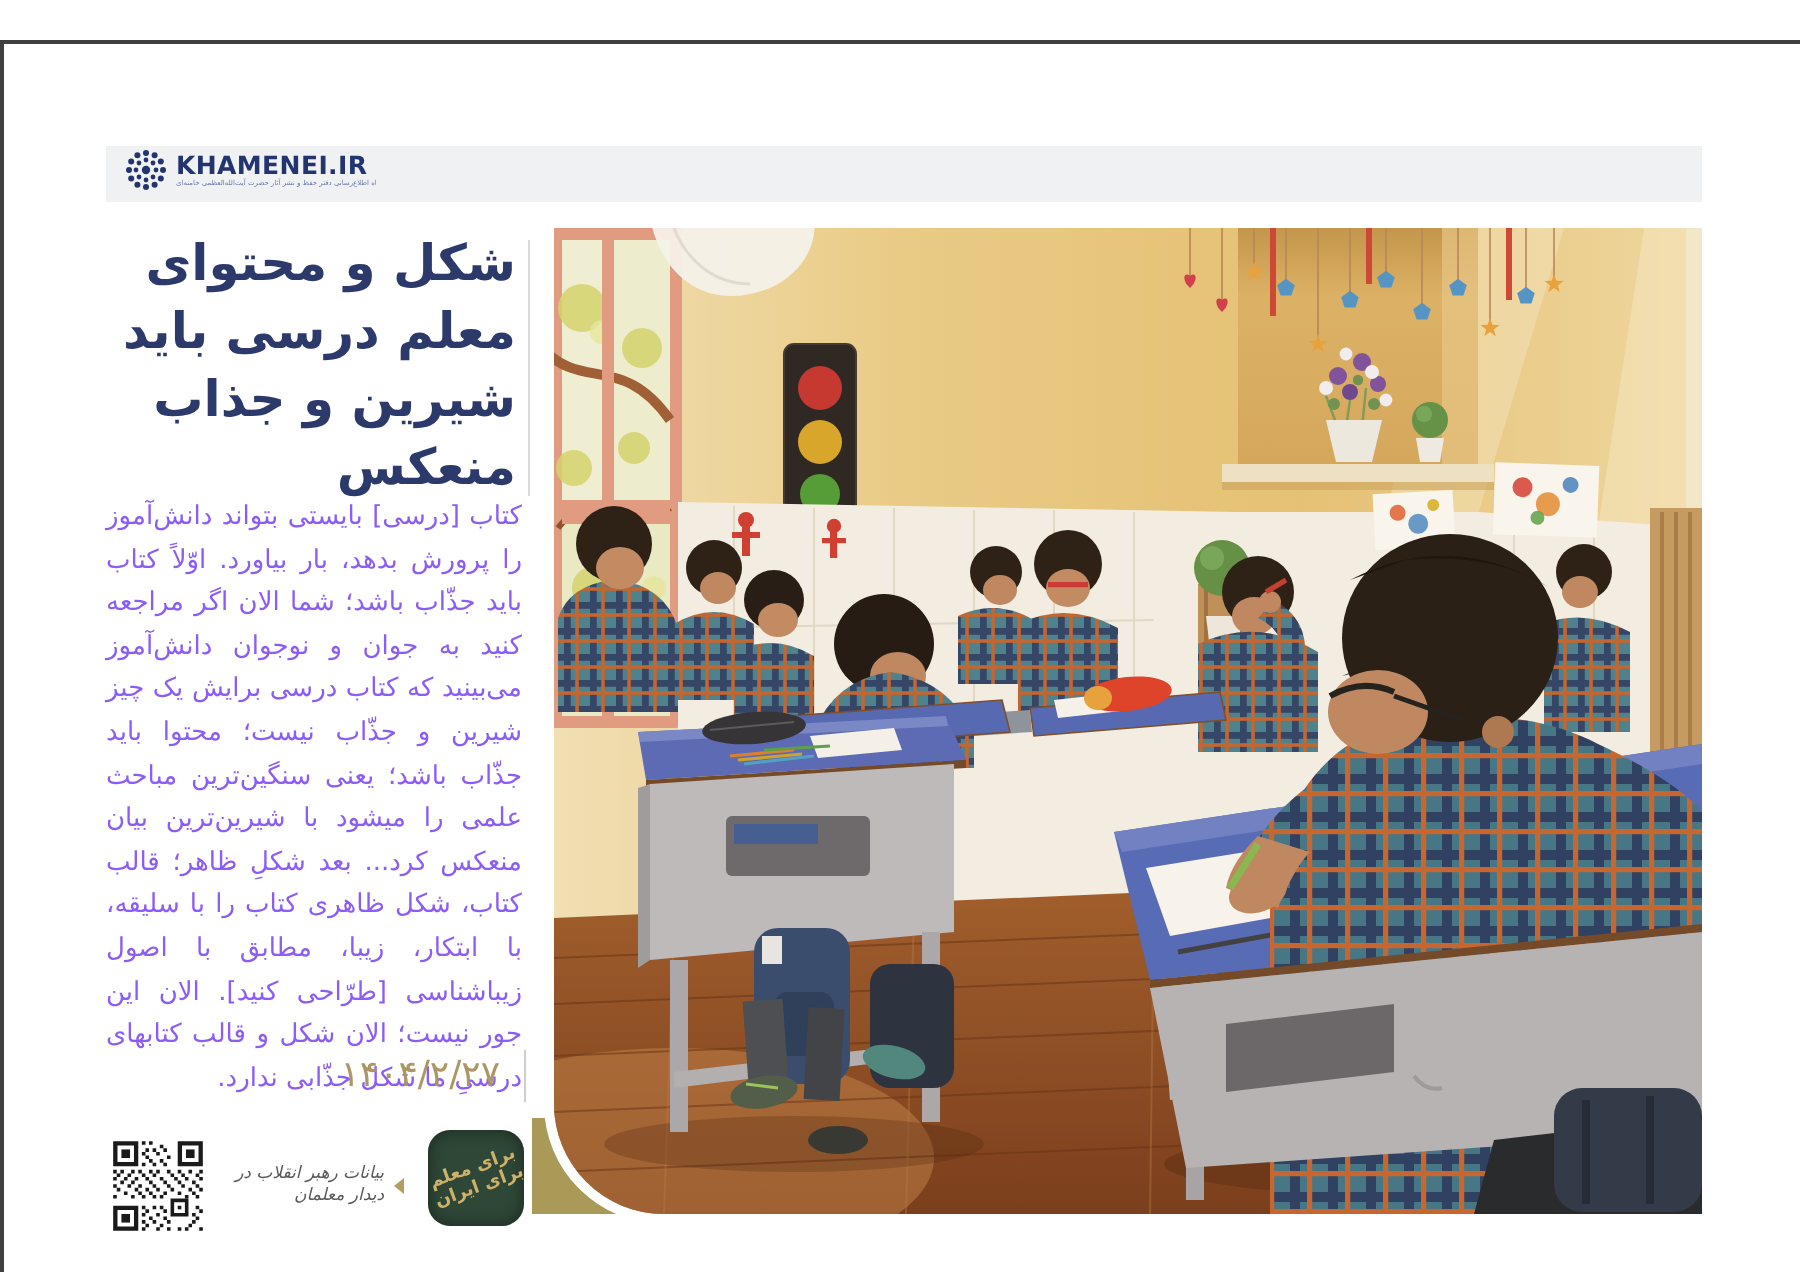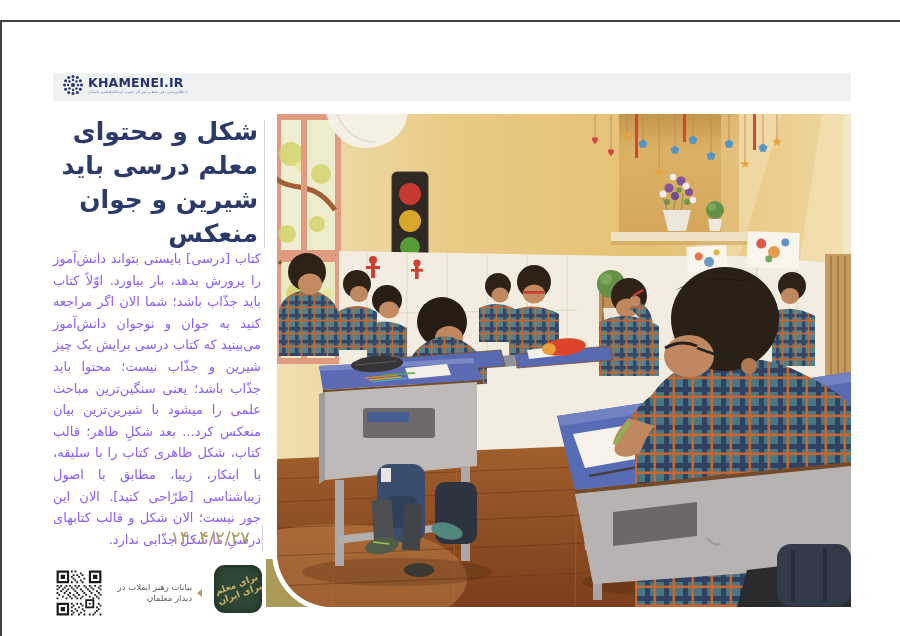--- a/index.html
+++ b/index.html
@@ -20,21 +20,21 @@
   
   .body-text{position:absolute;left:51px;top:226px;width:208px;direction:rtl;text-align:justify;
              font-size:13px;line-height:21.6px;color:#8b5cf6;}
   
   .date-row{position:absolute;left:51px;top:503px;width:197px;height:26px;line-height:26px;
             text-align:right;padding-right:12px;border-right:1px solid #cfcfcf;
             color:#ac9663;font-size:18px;font-weight:normal;direction:rtl;}
   
   .qr{position:absolute;left:51px;top:545px;width:52px;height:52px;}
   .caption{position:absolute;left:104px;top:545px;width:96px;height:52px;display:flex;
-           align-items:center;justify-content:flex-end;}
+           align-items:center;justify-content:flex-end;font-style:italic;}
   .caption-text{direction:rtl;text-align:right;font-size:8.5px;line-height:11px;color:#58595b;}
   .caption-arrow{width:0;height:0;border-top:4px solid transparent;border-bottom:4px solid transparent;
                  border-right:5px solid #b59d61;margin-left:5px;flex:0 0 auto;}
   .badge{position:absolute;left:212px;top:543px;width:48px;height:48px;background:#2e4737;
          border-radius:11px;display:flex;align-items:center;justify-content:center;
          box-shadow:inset 0 0 8px rgba(0,0,0,.45);overflow:hidden;}
   .badge-inner{transform:rotate(-20deg);text-align:center;color:#cfb168;font-size:9px;
                font-weight:bold;line-height:10px;direction:rtl;}
   
   .gold-corner{position:absolute;left:264px;top:537px;width:52px;height:48px;background:#a99a58;}
@@ -79,21 +79,21 @@
       <div class="logo-texts">
         <span class="logo-name">KHAMENEI.IR</span>
         <span class="logo-sub">پایگاه اطلاع‌رسانی دفتر حفظ و نشر آثار حضرت آیت‌الله‌العظمی خامنه‌ای</span>
       </div>
     </div>
   </div>
 
   <div class="title">
     <span>شکل و محتوای</span>
     <span>معلم درسی باید</span>
-    <span>شیرین و جوان</span>
+    <span>شیرین و جذاب</span>
     <span>منعکس</span>
   </div>
   <div class="title-rule"></div>
 
   <div class="body-text">کتاب [درسی] بایستی بتواند دانش‌آموز را پرورش بدهد، بار بیاورد. اوّلاً کتاب باید جذّاب باشد؛ شما الان اگر مراجعه کنید به جوان و نوجوان دانش‌آموز می‌بینید که کتاب درسی برایش یک چیز شیرین و جذّاب نیست؛ محتوا باید جذّاب باشد؛ یعنی سنگین‌ترین مباحث علمی را میشود با شیرین‌ترین بیان منعکس کرد... بعد شکلِ ظاهر؛ قالب کتاب، شکل ظاهری کتاب را با سلیقه، با ابتکار، زیبا، مطابق با اصول زیباشناسی [طرّاحی کنید]. الان این جور نیست؛ الان شکل و قالب کتابهای درسیِ ما شکل جذّابی ندارد.</div>
 
   <div class="date-row">۱۴۰۴/۲/۲۷</div>
 
   <div class="qr">
     <svg width="52" height="52" viewBox="0 0 29 29">

